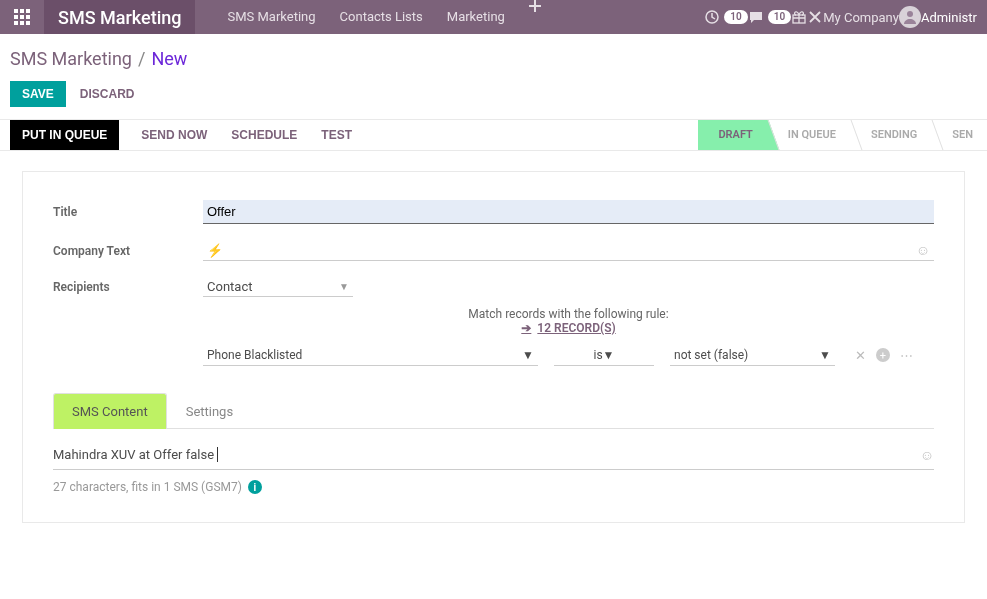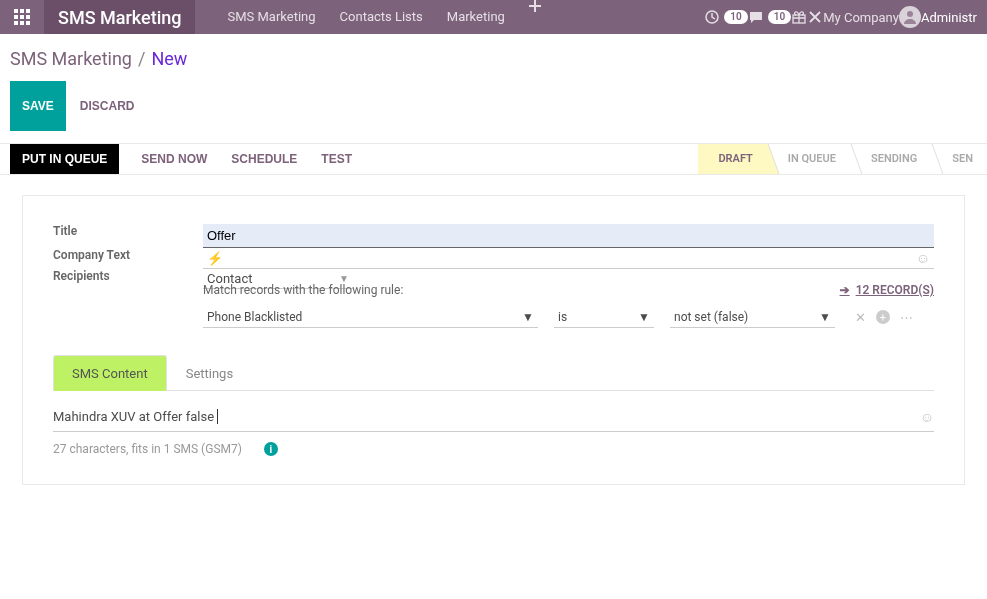--- a/index.html
+++ b/index.html
@@ -20,68 +20,68 @@
 .navbar .avatar svg { width: 16px; height: 16px; }
 .navbar .right .ico { display: flex; align-items: center; }
 
 
 .breadcrumb { padding: 14px 10px 8px 10px; font-size: 18px; color: #888; display:flex; align-items:center; gap:6px;}
 .breadcrumb a { color: #7c627a; text-decoration: none; }
 .breadcrumb .cur { color: #6d28d9; }
 
 
 .btnrow { padding: 4px 10px 12px 10px; display: flex; align-items: center; gap: 14px; }
-.btn-save { background: #00a09d; color: #fff; border: none; padding: 18px 12px; font-weight: 600; font-size: 12px; cursor: pointer; }
+.btn-save { background: #00a09d; color: #fff; border: none; padding: 6px 12px; font-weight: 600; font-size: 12px; cursor: pointer; }
 .btn-discard { background: none; border: none; color: #7c627a; font-weight: 600; font-size: 12px; cursor: pointer; }
 
 
 .actionbar { background: #fff; border-top: 1px solid #e9e9e9; border-bottom: 1px solid #e9e9e9; display: flex; align-items: stretch; padding-left: 10px; }
 .actionbar .left { display: flex; }
 .actionbar .btn-primary { background: #000000; color: #fff; border: none; padding: 8px 12px; font-weight: 600; font-size: 12px; cursor: pointer; margin-right: 10px; }
 .actionbar .btn-link { background: none; border: none; color: #7c627a; font-weight: 600; font-size: 12px; cursor: pointer; padding: 8px 12px; }
 .actionbar .spacer { flex: 1; }
 .statusbar { display: flex; align-items: stretch; }
 .status-step { position: relative; padding: 8px 14px 8px 20px; font-size: 11px; font-weight: 600; color: #aaa; background: #fff; border-left: 1px solid #eee; }
 .status-step.first { border-left: none; }
-.status-step.active { color: #7c627a; background: #fef9c3; }
+.status-step.active { color: #7c627a; background: #86efac; }
 .status-step:after { content:""; position:absolute; right:-7px; top:0; bottom:0; width:14px; background:inherit; transform: skewX(20deg); border-right:1px solid #e0e0e0; z-index:1;}
 .status-step.noarrow:after{display:none;}
 
 
 .sheet-wrap { padding: 20px 22px; }
 .sheet { background: #fff; border: 1px solid #e9e9e9; padding: 28px 30px; }
-.form-row { display: flex; margin-bottom: 0; }
+.form-row { display: flex; align-items: center; margin-bottom: 16px; }
 .form-row label { width: 150px; font-weight: 600; font-size: 12px; color: #666; }
 .form-row .field { flex: 1; }
 .text-input { width: 100%; border: none; border-bottom: 1px solid #666; background: #e5ecf7; padding: 4px 4px; font-size: 13px; outline: none; }
 .preview-field { display: flex; align-items: center; border-bottom: 1px solid #ccc; padding: 2px 4px; gap: 6px; }
 .preview-field input { flex:1; border:none; outline:none; font-size:13px; background:transparent;}
 .select-like { display: inline-flex; align-items: center; border-bottom: 1px solid #ccc; padding: 2px 4px; min-width: 150px; justify-content: space-between; font-size:13px; }
 .select-like .caret{color:#999;font-size:10px;}
 
-.match-row { margin-left: 150px; margin-top: -6px; display:flex; justify-content:space-between; align-items:center; margin-bottom:10px;}
+.match-row { margin-left: 150px; margin-top: -6px; display:flex; justify-content:space-between; align-items:center; margin-bottom:10px;flex-direction:column;}
 .match-row .txt { font-size: 12px; color: #666; }
 .record-link { color: #7c627a; font-weight: 600; font-size: 12px; display:flex; align-items:center; gap:6px;}
 .rule-row { margin-left: 150px; display: flex; align-items: center; gap: 16px; }
 .rule-select { border-bottom: 1px solid #ccc; padding: 3px 4px; font-size: 12px; display:flex; align-items:center; justify-content:space-between;}
 .rule-select.big { width: 335px; }
-.rule-select.mid { width: 100px; }
+.rule-select.mid { width: 100px; justify-content: center; }
 .rule-select.val { width: 165px; }
 .rule-icons { display:flex; gap:10px; margin-left:4px; color:#bbb; }
 .rule-icons span { cursor:pointer; }
 
 
 .tabs { display: flex; border-bottom: 1px solid #e0e0e0; margin-top: 26px; }
 .tab { padding: 10px 18px; font-size: 13px; color: #888; border: 1px solid transparent; border-bottom: none; cursor: pointer; position:relative; top:1px;}
 .tab.active { border-color: #e0e0e0; background: #bef264; color: #555; border-radius: 3px 3px 0 0; }
 
 .editor-area { padding: 18px 0 6px 0; border-bottom: 1px solid #ccc; display:flex; align-items:flex-start;}
 .editor-area .txt { flex:1; font-size: 13px; }
 .editor-area .cursor { border-right:1px solid #333; }
-.sms-footer { padding-top: 10px; font-size: 12px; color: #999; display:flex; align-items:center; gap:22px;}
+.sms-footer { padding-top: 10px; font-size: 12px; color: #999; display:flex; align-items:center; gap:6px;}
 .info-circle { display:inline-flex; width:14px; height:14px; border-radius:50%; background:#00a09d; color:#fff; align-items:center; justify-content:center; font-size:10px; font-weight:bold;}
 .emoji-ico { color:#bbb; font-size:14px; }
 
 svg { display: block; }
 </style>
 </head>
 <body>
 
 <div class="navbar">
   <div class="apps-icon">

